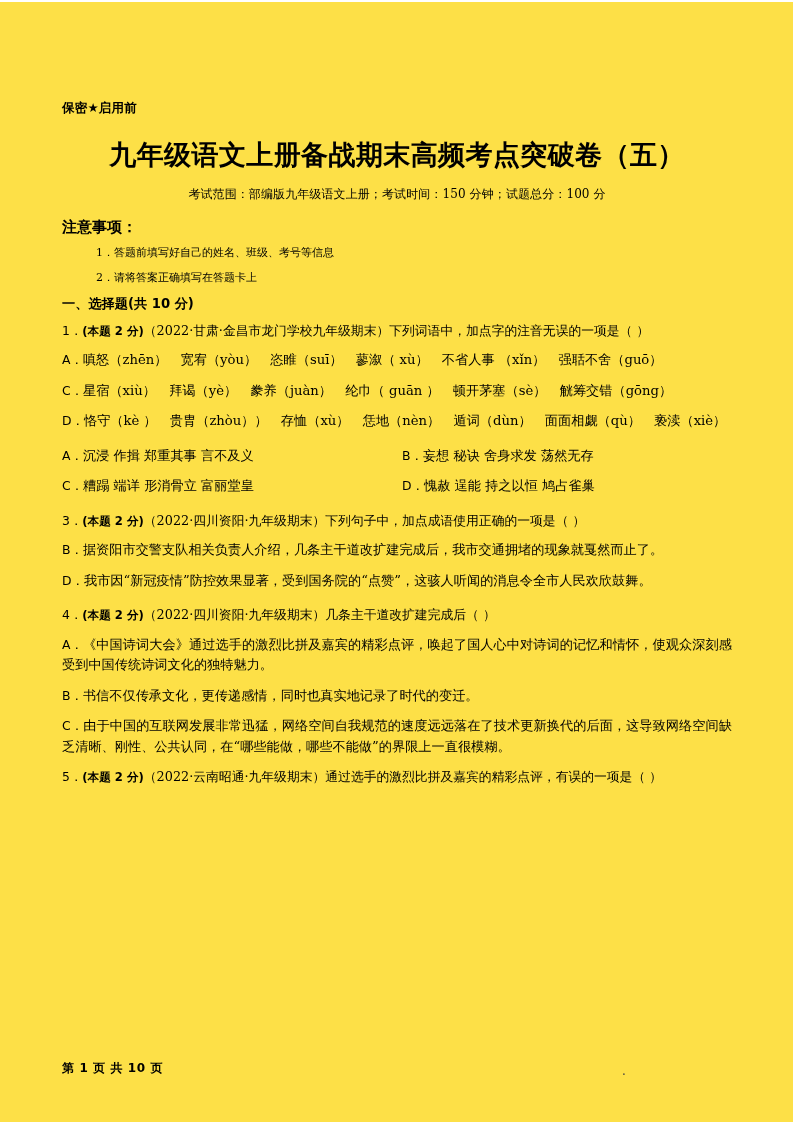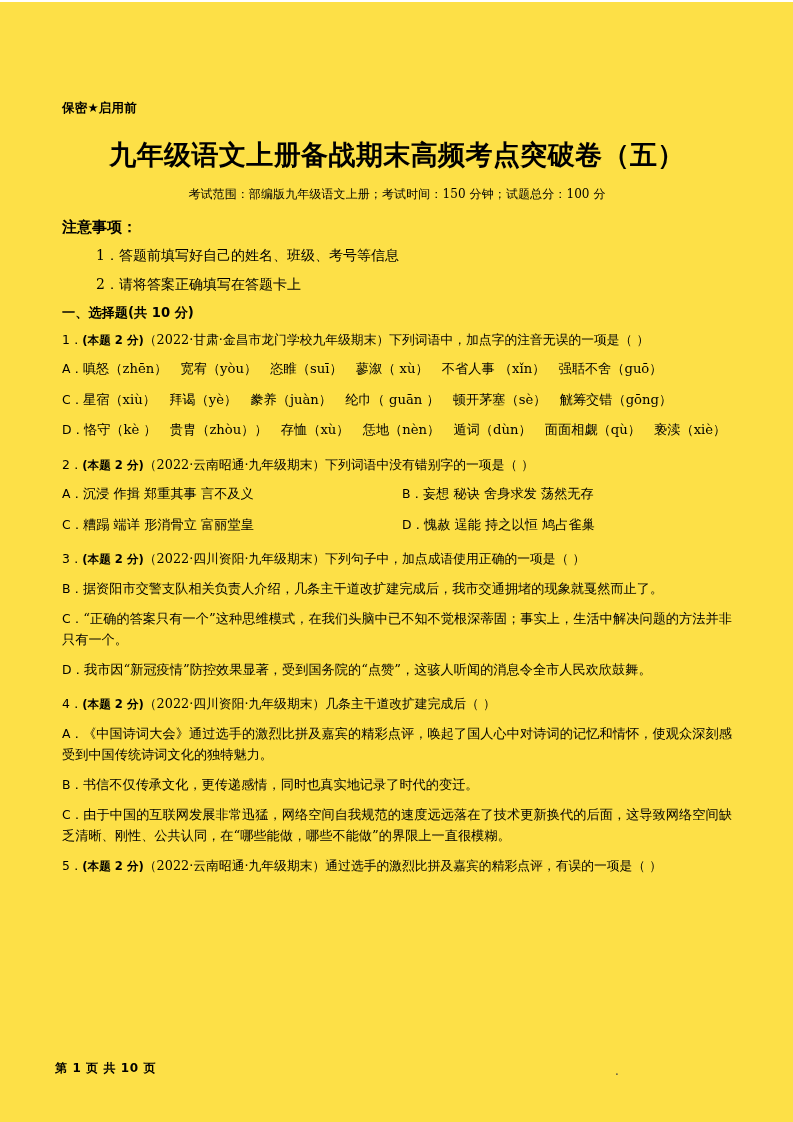--- a/index.html
+++ b/index.html
@@ -54,21 +54,21 @@
     line-height: 1.4;
   }
   .notice-title {
     font-family: "DejaVu Sans", "Liberation Sans", sans-serif;
     font-weight: bold;
     font-size: 15px;
     margin: 0 0 8px 0;
     line-height: 1.35;
   }
   .notice-item {
-    font-size: 14px;
+    font-size: 11px;
     margin: 0 0 9px 0;
     padding-left: 34px;
     line-height: 1.45;
   }
   .section-head {
     font-family: "DejaVu Sans", "Liberation Sans", sans-serif;
     font-weight: bold;
     font-size: 13.2px;
     margin: 6px 0 8px 0;
     line-height: 1.35;
@@ -107,21 +107,21 @@
   .opt-row > .half.second { flex: 1 1 auto; }
 
   .lbl {
     font-family: "DejaVu Sans", "Liberation Sans", sans-serif;
     font-size: 12.4px;
   }
 
   
   .footer {
     position: absolute;
-    left: 55px;
+    left: 62px;
     right: 62px;
     bottom: 44px;
     height: 20px;
   }
   .footer .page-num {
     font-family: "DejaVu Sans", "Liberation Sans", sans-serif;
     font-weight: bold;
     font-size: 12px;
     letter-spacing: 0.6px;
     position: absolute;
@@ -161,40 +161,38 @@
 
       <p class="opt"><span class="lbl">A．</span><span>嗔怒（zhēn）　宽宥（yòu）　恣睢（suī）　蓼溆（ xù）　不省人事 （xǐn）　强聒不舍（guō）</span></p>
 
 
       <p class="opt"><span class="lbl">C．</span><span>星宿（xiù）　拜谒（yè）　豢养（juàn）　纶巾（ guān ）　顿开茅塞（sè）　觥筹交错（gōng）</span></p>
 
       <p class="opt opt-wide"><span class="lbl">D．</span><span>恪守（kè ）　贵胄（zhòu））　存恤（xù）　恁地（nèn）　遁词（dùn）　面面相觑（qù）　亵渎（xiè）</span></p>
     </div>
 
     <div>
-      <p class="q-stem"><span class="lbl">2．</span><span class="meta">(本题 2 分)</span><span>（2022·云南昭通·九年级期末）</span><span>下列词语中没有错别字的一项是（    ）</span></p>
 
       <div class="opt-row">
         <div class="half first"><span class="lbl">A．</span><span>沉浸  作揖  郑重其事  言不及义</span></div>
         <div class="half second"><span class="lbl">B．</span><span>妄想  秘诀  舍身求发  荡然无存</span></div>
       </div>
 
       <div class="opt-row" style="margin-bottom:14px;">
         <div class="half first"><span class="lbl">C．</span><span>糟蹋  端详  形消骨立  富丽堂皇</span></div>
         <div class="half second"><span class="lbl">D．</span><span>愧赦  逞能  持之以恒  鸠占雀巢</span></div>
       </div>
     </div>
 
     <div>
       <p class="q-stem"><span class="lbl">3．</span><span class="meta">(本题 2 分)</span><span>（2022·四川资阳·九年级期末）</span><span>下列句子中，加点成语使用正确的一项是（    ）</span></p>
 
 
       <p class="opt"><span class="lbl">B．</span><span>据资阳市交警支队相关负责人介绍，几条主干道改扩建完成后，我市交通拥堵的现象就戛然而止了。</span></p>
 
-      <p class="opt"><span class="lbl">C．</span><span>“正确的答案只有一个”这种思维模式，在我们头脑中已不知不觉根深蒂固；事实上，生活中解决问题的方法并非只有一个。</span></p>
 
       <p class="opt opt-wide"><span class="lbl">D．</span><span>我市因“新冠疫情”防控效果显著，受到国务院的“点赞”，这骇人听闻的消息令全市人民欢欣鼓舞。</span></p>
     </div>
 
     <div>
       <p class="q-stem"><span class="lbl">4．</span><span class="meta">(本题 2 分)</span><span>（2022·四川资阳·九年级期末）</span><span>几条主干道改扩建完成后（    ）</span></p>
 
       <p class="opt"><span class="lbl">A．</span><span>《中国诗词大会》通过选手的激烈比拼及嘉宾的精彩点评，唤起了国人心中对诗词的记忆和情怀，使观众深刻感受到中国传统诗词文化的独特魅力。</span></p>
 
       <p class="opt"><span class="lbl">B．</span><span>书信不仅传承文化，更传递感情，同时也真实地记录了时代的变迁。</span></p>

